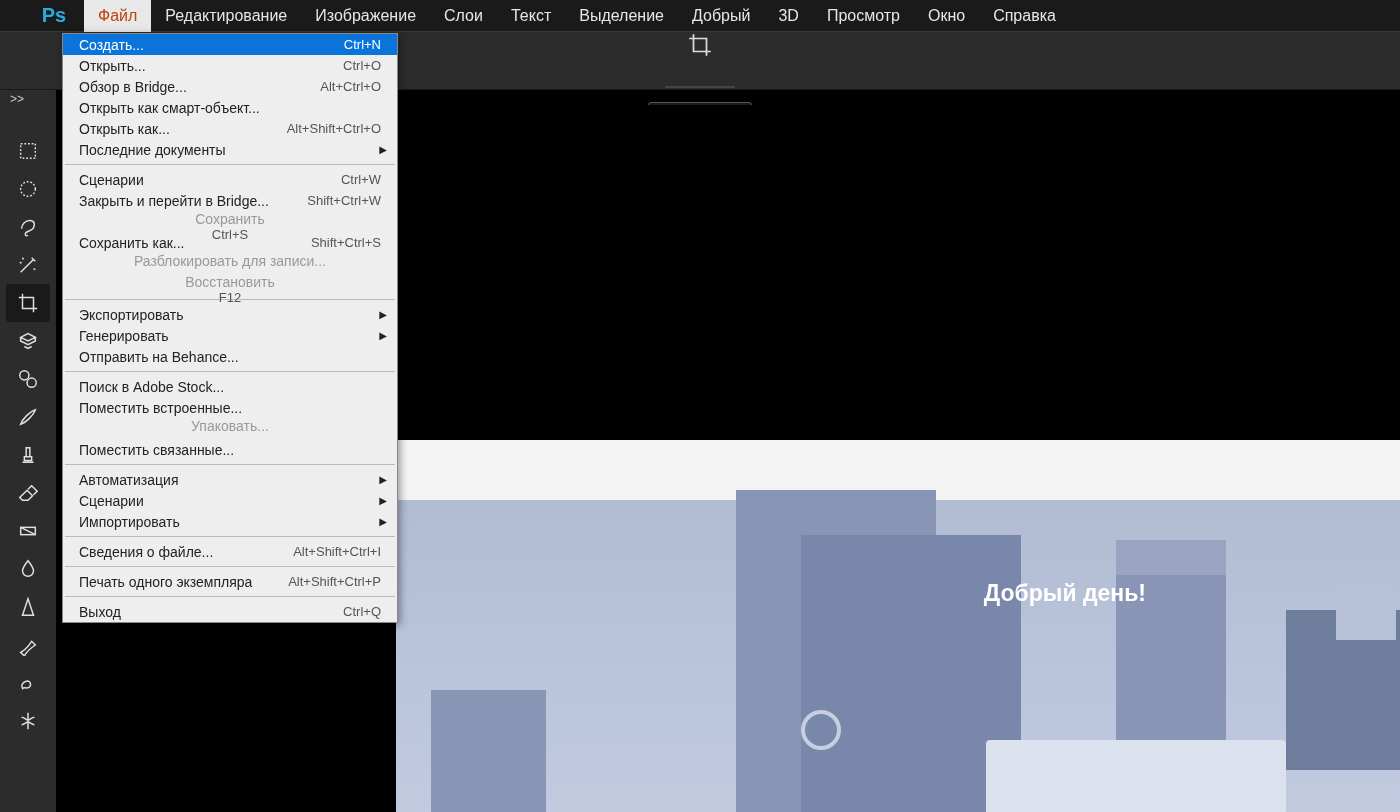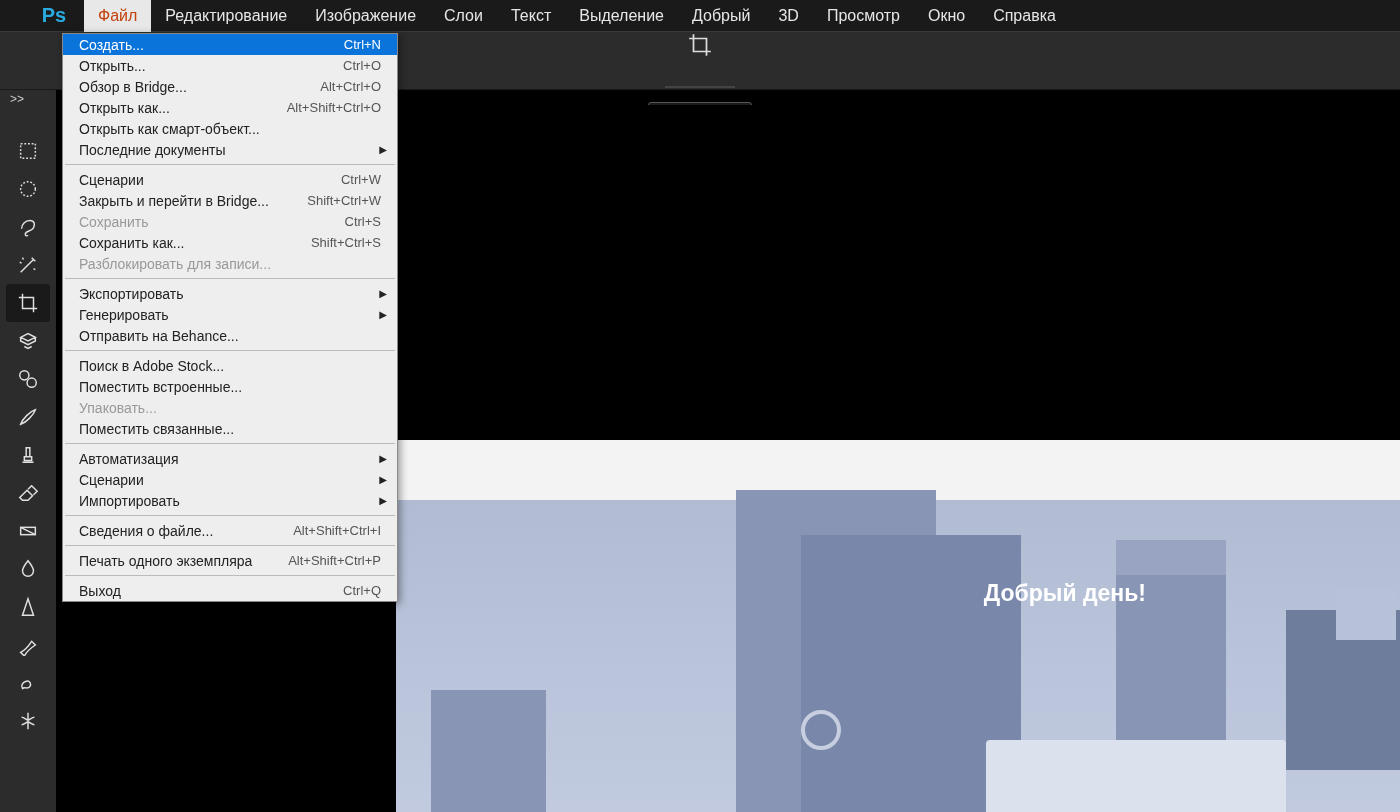--- a/index.html
+++ b/index.html
@@ -24,21 +24,21 @@
 
 
 .toolbar { position: absolute; left: 0; top: 112px; width: 56px; height: 700px; background: #2c2c2c; display: flex; flex-direction: column; align-items: center; padding-top: 20px; gap: 0; }
 .tool { width: 44px; height: 38px; display: flex; align-items: center; justify-content: center; color: #e0e0e0; cursor: pointer; position: relative; }
 .tool.active { background: #1a1a1a; border-radius: 3px; }
 
 
 .dropdown { position: absolute; left: 62px; top: 33px; width: 336px; background: #eeeeee; border: 1px solid #888; box-shadow: 2px 2px 8px rgba(0,0,0,0.4); z-index: 100; }
 .dd-row { display: flex; justify-content: space-between; align-items: center; height: 21px; padding: 0 16px; font-size: 14px; color: #222; cursor: pointer; position: relative; }
 .dd-row.highlight { background: #0a74da; color: #fff; }
-.dd-row.disabled { color: #999; }
+.dd-row.disabled { color: #999; flex-direction: column; }
 .dd-sep { height: 1px; background: #bbb; margin: 4px 2px; }
 .dd-row .arrow { position: absolute; right: 10px; font-size: 10px; }
 .dd-short { font-size: 13px; color: #555; }
 .dd-row.highlight .dd-short { color: #fff; }
 
 
 .canvas-area { position: absolute; left: 56px; top: 105px; width: 1344px; height: 722px; background: #000; }
 .doc { position: absolute; left: 340px; top: 335px; width: 1010px; height: 390px; background: linear-gradient(#aeb9d1 0%, #c2cbe0 100%); overflow: hidden; }
 .doc-top { position: absolute; top: 0; left: 0; right: 0; height: 60px; background: #f3f3f3; }
 .doc-greet { position: absolute; top: 140px; right: 260px; color: #fff; font-size: 23px; font-weight: bold; }
@@ -231,25 +231,25 @@
     </div>
     <div class="dd-row">
       <span>Открыть...</span>
       <span class="dd-short">Ctrl+O</span>
     </div>
     <div class="dd-row">
       <span>Обзор в Bridge...</span>
       <span class="dd-short">Alt+Ctrl+O</span>
     </div>
     <div class="dd-row">
+      <span>Открыть как смарт-объект...</span>
+    </div>
+    <div class="dd-row">
       <span>Открыть как...</span>
       <span class="dd-short">Alt+Shift+Ctrl+O</span>
-    </div>
-    <div class="dd-row">
-      <span>Открыть как смарт-объект...</span>
     </div>
     <div class="dd-row">
       <span>Последние документы</span>
       <span class="arrow">▶</span>
     </div>
     <div class="dd-sep"></div>
     <div class="dd-row">
       <span>Сценарии</span>
       <span class="dd-short">Ctrl+W</span>
     </div>
@@ -261,20 +261,24 @@
       <span>Сохранить</span>
       <span class="dd-short">Ctrl+S</span>
     </div>
     <div class="dd-row">
       <span>Сохранить как...</span>
       <span class="dd-short">Shift+Ctrl+S</span>
     </div>
     <div class="dd-row disabled">
       <span>Разблокировать для записи...</span>
     </div>
+    <div class="dd-row disabled">
+      <span>Восстановить</span>
+      <span class="dd-short">F12</span>
+    </div>
     <div class="dd-sep"></div>
     <div class="dd-row">
       <span>Экспортировать</span>
       <span class="arrow">▶</span>
     </div>
     <div class="dd-row">
       <span>Генерировать</span>
       <span class="arrow">▶</span>
     </div>
     <div class="dd-row">

